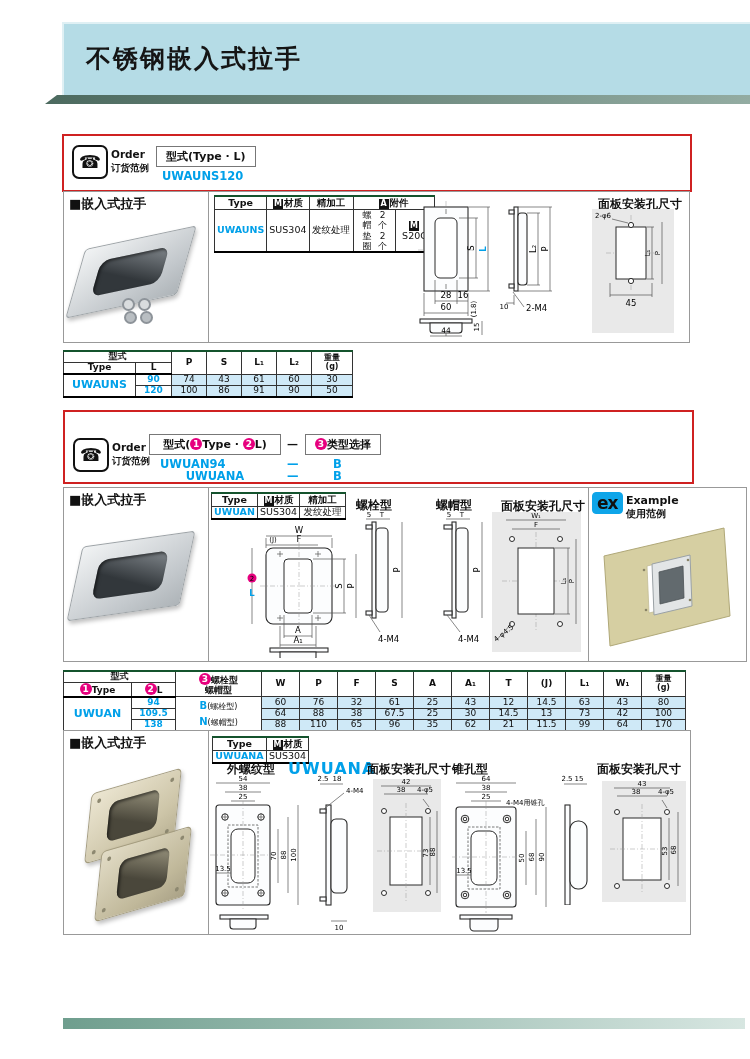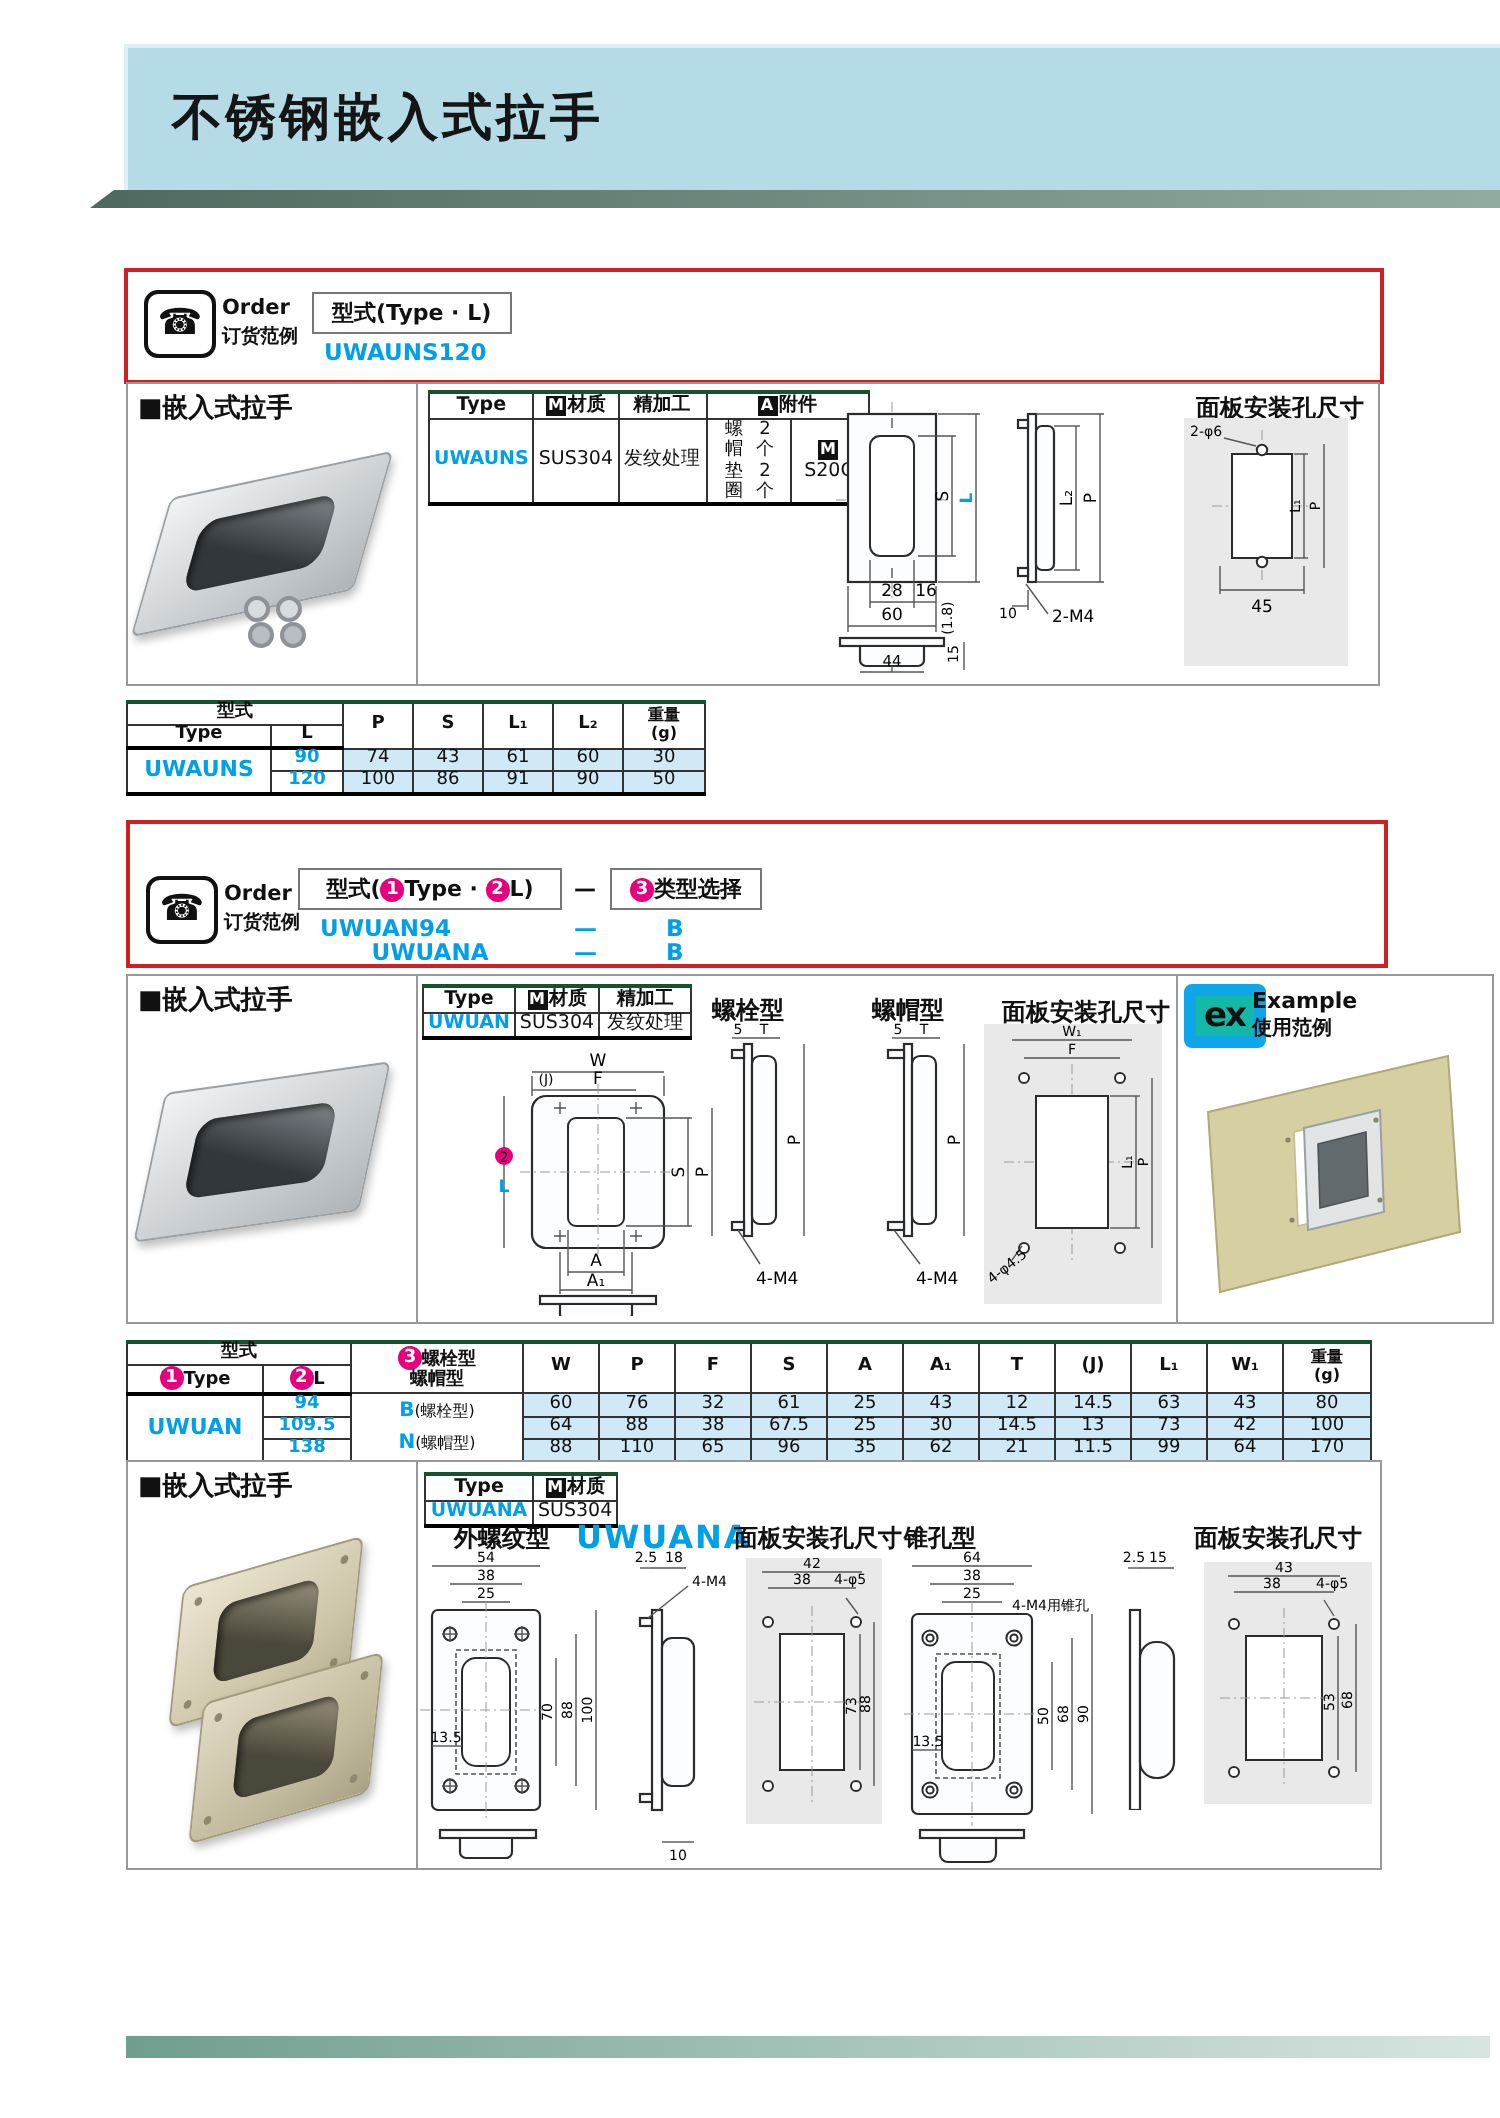--- a/index.html
+++ b/index.html
@@ -51,22 +51,22 @@
   svg text{font-family:"DejaVu Sans",sans-serif;font-size:8.5px;fill:#000;}
   .ta{text-anchor:middle;}
   .sm{font-size:7px;}
   .part{fill:#fcfdfe;stroke:#2b2b2b;stroke-width:1.1;}
   .hole{fill:#fff;stroke:#2b2b2b;stroke-width:1;}
   .dim{stroke:#555;stroke-width:0.7;fill:none;}
   .cl{stroke:#999;stroke-width:0.5;stroke-dasharray:5 2 1 2;fill:none;}
   .dsh{stroke:#555;stroke-width:0.8;stroke-dasharray:2.5 1.5;fill:none;}
   .bdim{fill:#00a0e9;font-weight:bold;}
   
-  .exlogo{position:absolute;border:6px solid #0ea5e9;border-radius:4px;padding:0 4px;
-          font-size:17px;font-weight:bold;letter-spacing:-1px;background:#14b8a6;}
+  .exlogo{position:absolute;border:1px solid #0ea5e9;border-radius:4px;padding:0 4px;
+          font-size:17px;font-weight:bold;letter-spacing:-1px;background:#0ea5e9;}
   .exen{position:absolute;font-size:11px;font-weight:bold;text-align:right;}
   .excn{position:absolute;font-size:10px;font-weight:bold;}
   
   .photo{position:absolute;}
   .plate1{position:absolute;left:4px;top:22px;width:112px;height:62px;border-radius:4px;
           background:linear-gradient(150deg,#f1f3f4,#c3c8cc 70%,#aeb4b8);
           border:1px solid #9aa0a4;transform:rotate(-12deg) skewX(-28deg);
           box-shadow:2px 3px 4px rgba(0,0,0,0.25);}
   .recess1{position:absolute;left:18%;top:22%;width:62%;height:54%;border-radius:9px;
            background:linear-gradient(200deg,#83898e,#32373b 60%);

